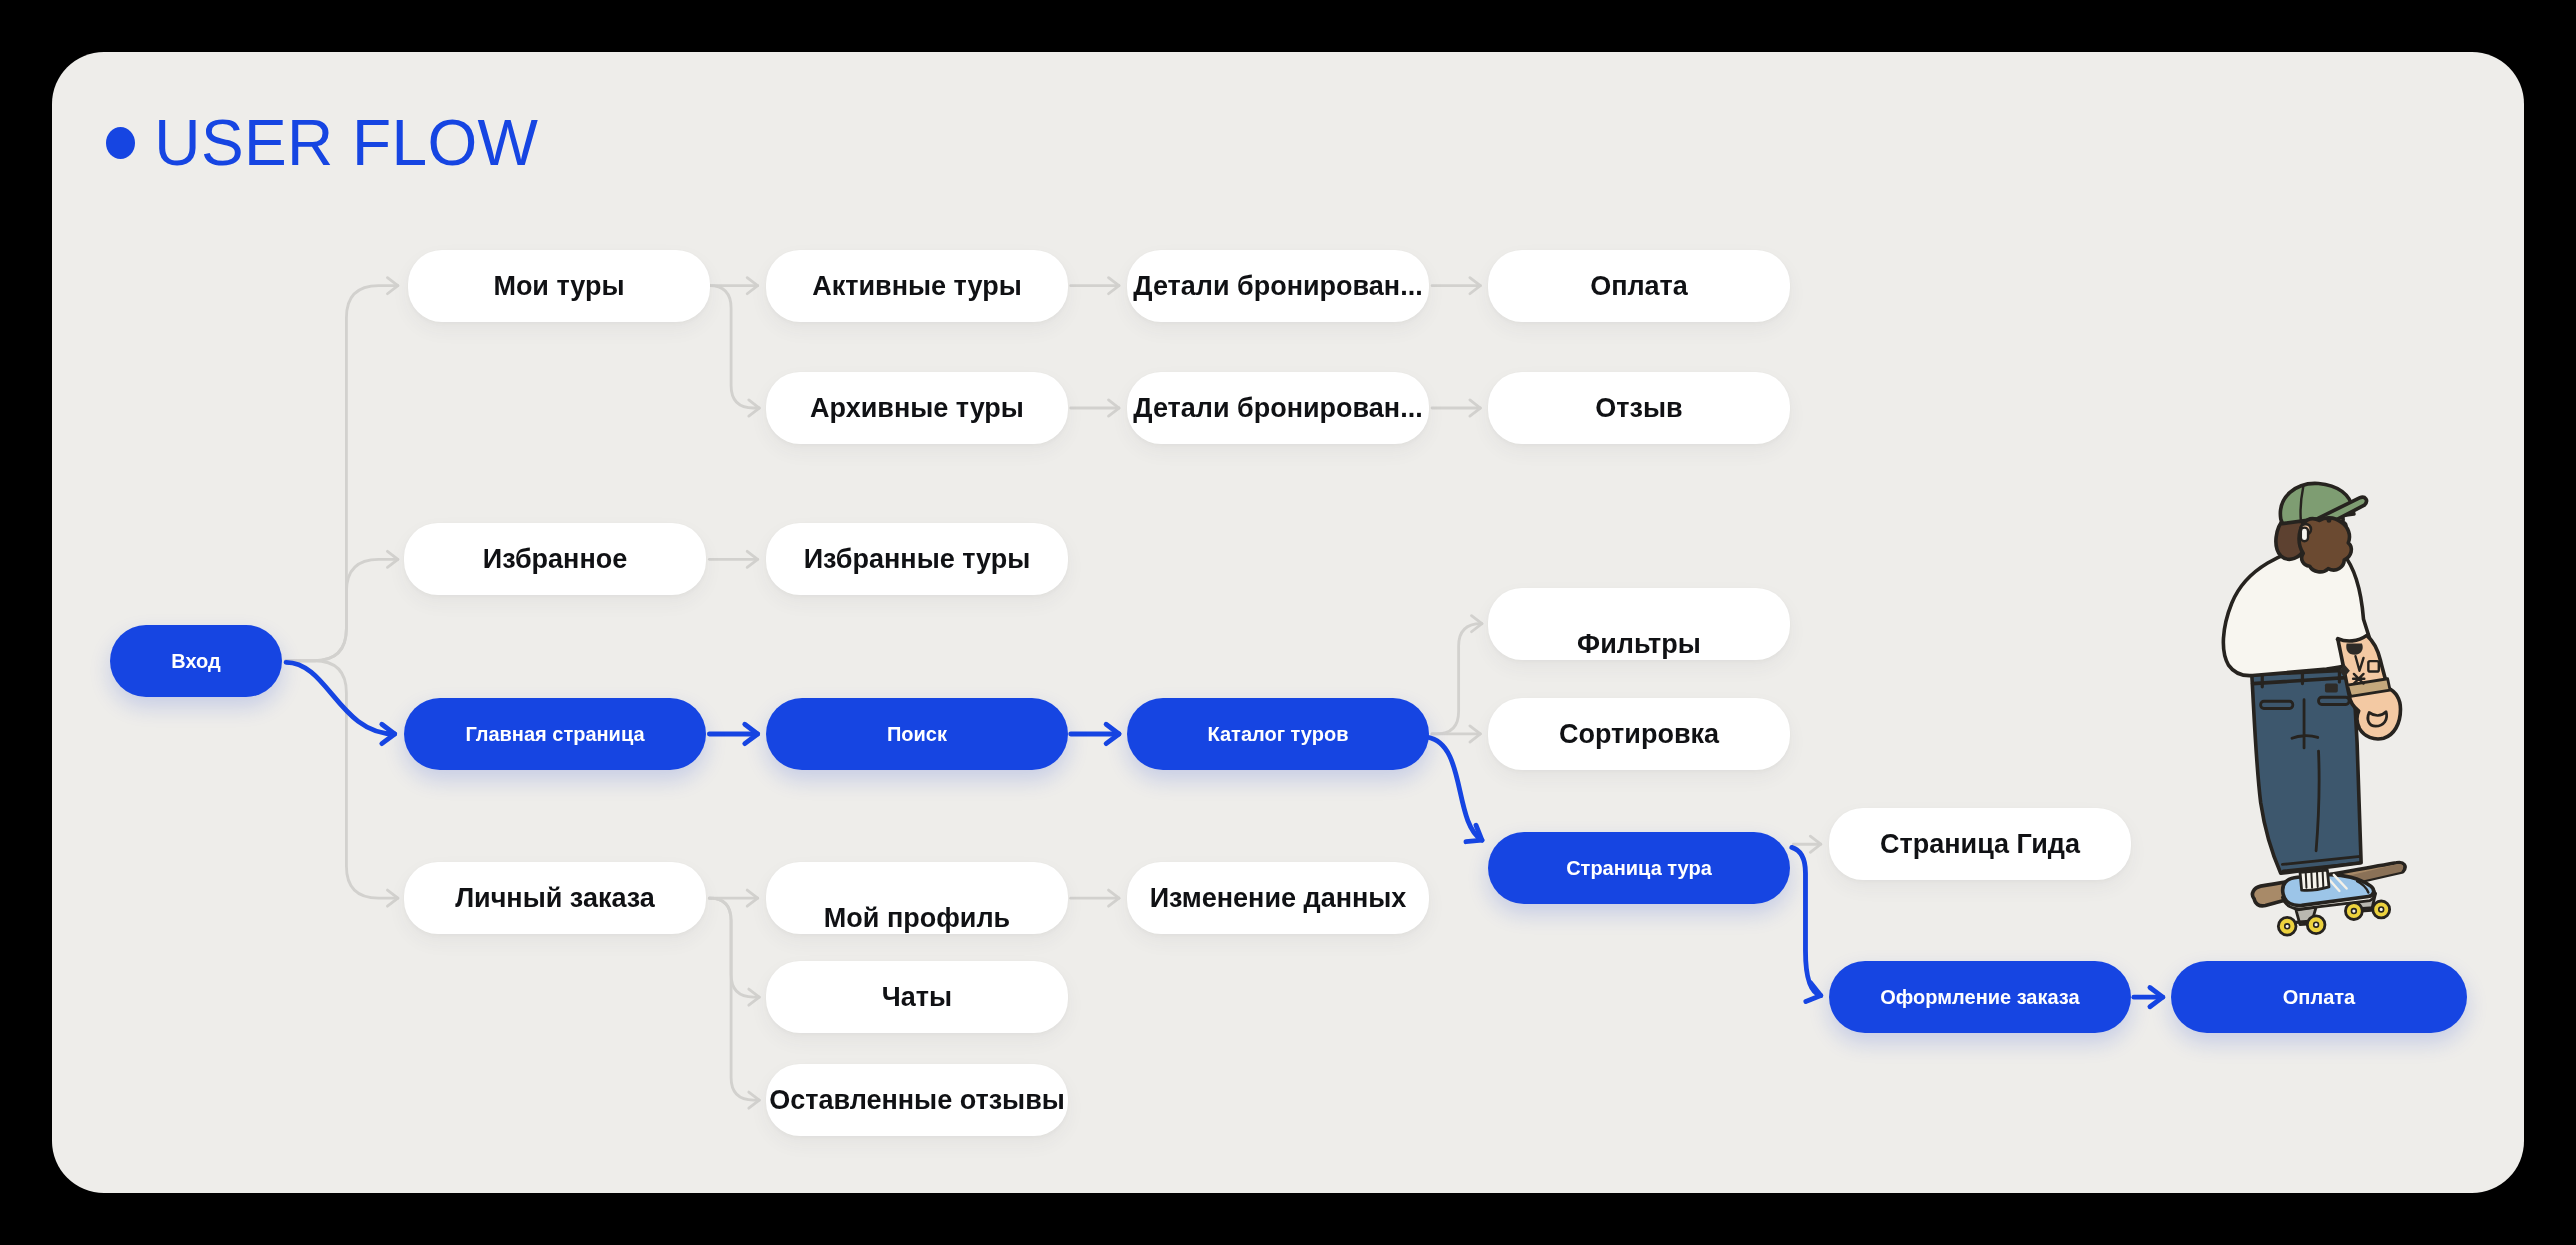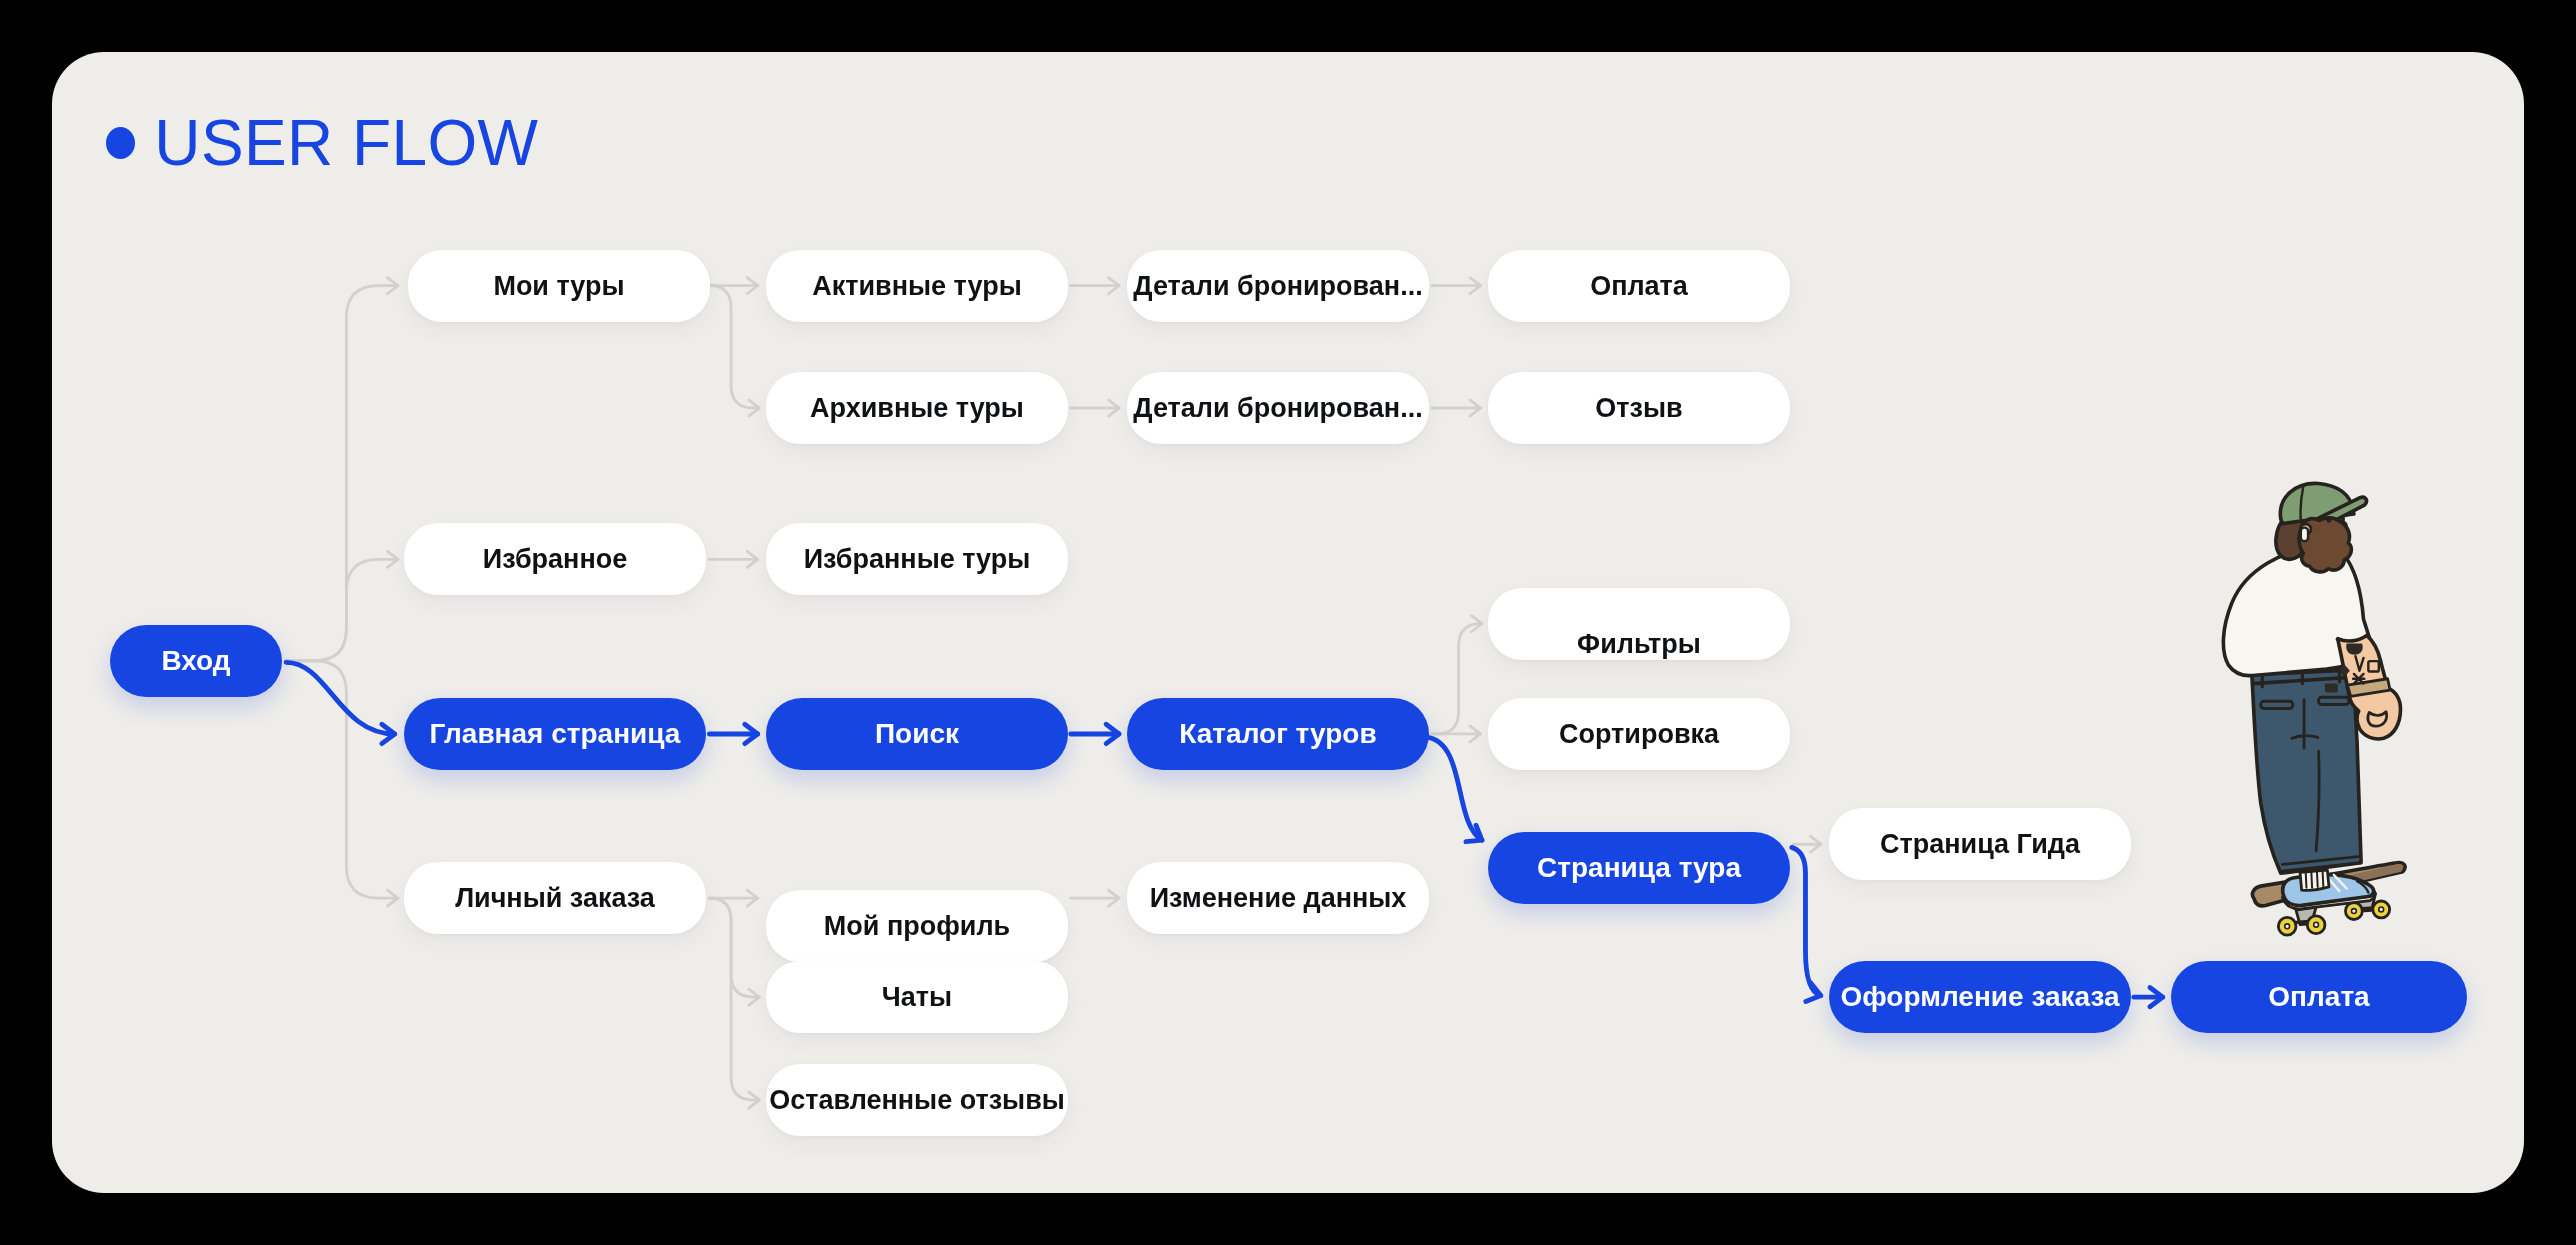--- a/index.html
+++ b/index.html
@@ -10,21 +10,21 @@
   .layer{position:absolute;inset:0;}
   svg.edges{position:absolute;inset:0;width:2576px;height:1245px;overflow:visible;}
   .title-row{position:absolute;left:106px;top:111px;display:flex;align-items:center;gap:19.3px;}
   .title-dot{width:29px;height:32px;border-radius:50%;background:var(--accent,#1645e2);}
   h1.title{margin:0;font-size:64px;line-height:64px;font-weight:400;letter-spacing:0.4px;
            color:var(--accent,#1645e2);}
   .node{position:absolute;display:flex;align-items:center;justify-content:center;
         box-sizing:border-box;padding:0 14.5px;white-space:nowrap;}
   .node.white{background:#fff;color:#101114;font-weight:600;font-size:27px;border-radius:34px;
         box-shadow:0 8px 19.3px rgba(50,50,75,.05),0 1.6px 4px rgba(0,0,0,.03);}
-  .node.blue{background:var(--accent,#1645e2);color:#fff;font-weight:700;font-size:28px;border-radius:37px;
+  .node.blue{background:var(--accent,#1645e2);color:#fff;font-weight:700;font-size:20px;border-radius:37px;
         box-shadow:0 9.7px 21px rgba(22,60,210,.18);}
   .skater{position:absolute;left:2206px;top:471px;width:217px;height:475px;}
 </style>
 </head>
 <body>
 
 <div class="stage" style="--accent: #1645e2; --canvas: #eeedea;">
   <div class="canvas"></div>
 
   <svg class="edges" viewBox="0 0 3200 1547">
@@ -111,21 +111,21 @@
       </div>
       <div class="node blue" style="left: 1488px; top: 832px; width: 302px; height: 72px; align-items: center;">
         <span>Страница тура</span>
       </div>
       <div class="node white" style="left: 1829px; top: 808px; width: 302px; height: 72px;">
         <span>Страница Гида</span>
       </div>
       <div class="node white" style="left: 404px; top: 862px; width: 302px; height: 72px;">
         <span>Личный заказа</span>
       </div>
-      <div class="node white" style="left: 766px; top: 890px; width: 302px; height: 72px;">
+      <div class="node white" style="left: 766px; top: 862px; width: 302px; height: 72px; align-items: flex-end;">
         <span>Мой профиль</span>
       </div>
       <div class="node white" style="left: 1127px; top: 862px; width: 302px; height: 72px;">
         <span>Изменение данных</span>
       </div>
       <div class="node white" style="left: 766px; top: 961px; width: 302px; height: 72px;">
         <span>Чаты</span>
       </div>
       <div class="node white" style="left: 766px; top: 1064px; width: 302px; height: 72px;">
         <span>Оставленные отзывы</span>

